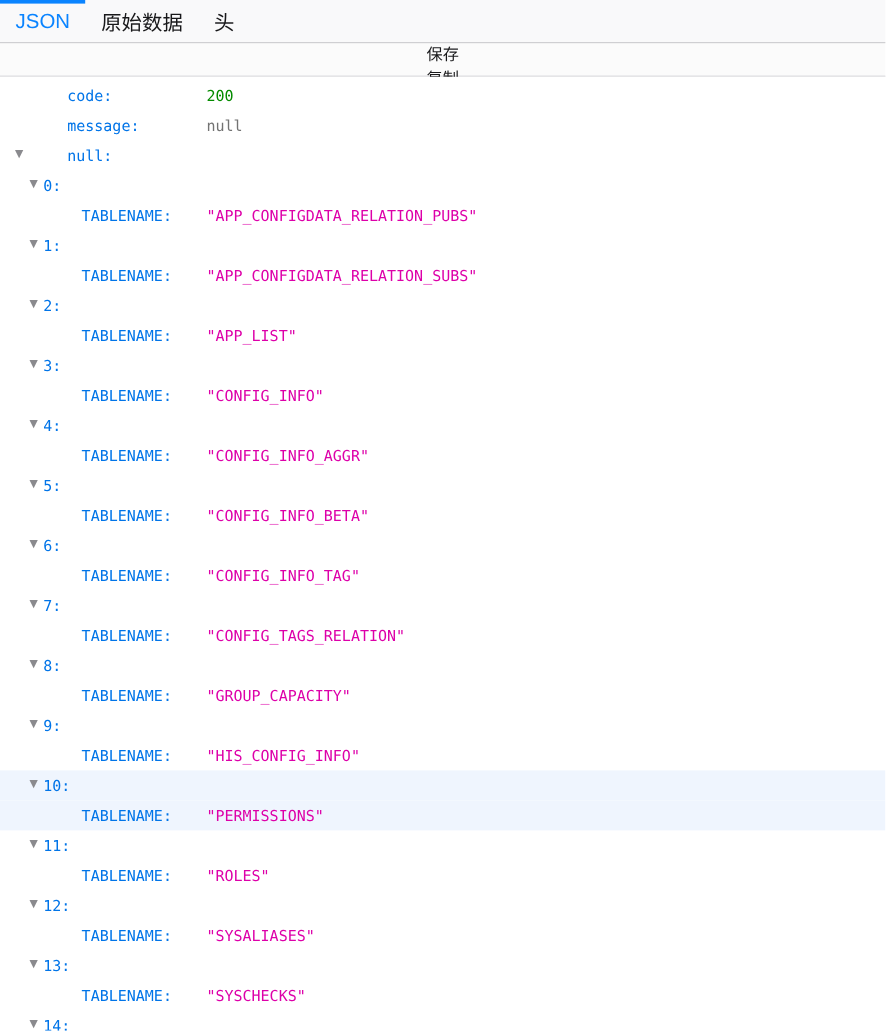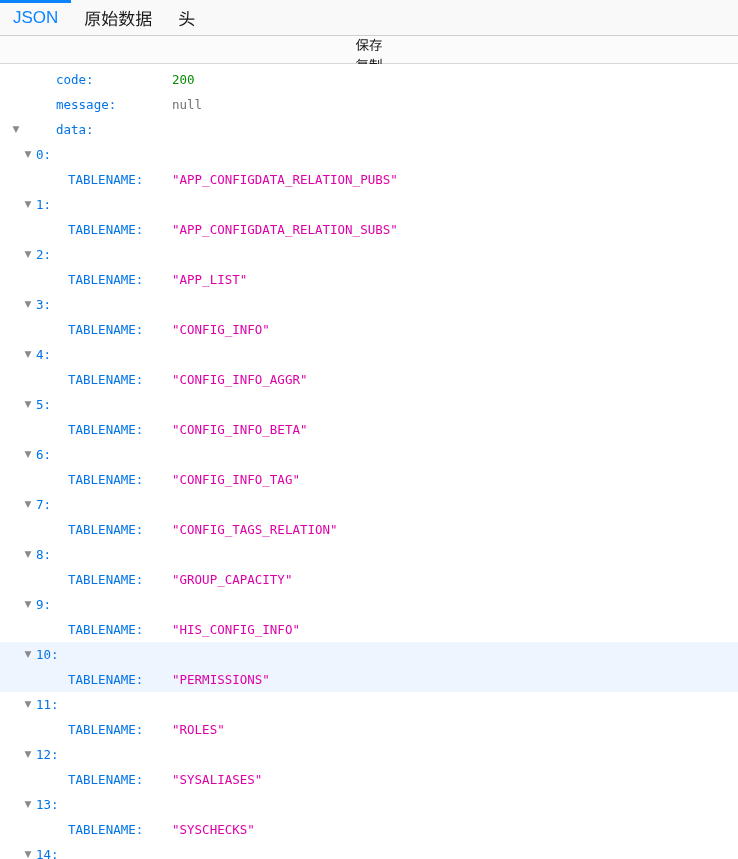--- a/index.html
+++ b/index.html
@@ -190,21 +190,21 @@
     <span class="val num valcol">200</span>
   </div>
 
   <div class="row lvl1">
     <span class="key">message:</span>
     <span class="val nul valcol">null</span>
   </div>
 
   <div class="row lvl1">
     <span class="twisty">▼</span>
-    <span class="key">data:</span>
+    <span class="key">null:</span>
   </div>
 
   <div id="items-container">
   <div class="row lvl2">
     <span class="twisty">▼</span>
     <span class="key">0:</span>
   </div>
   <div class="row lvl3">
     <span class="key">TABLENAME:</span>
     <span class="val str valcol">"APP_CONFIGDATA_RELATION_PUBS"</span>

